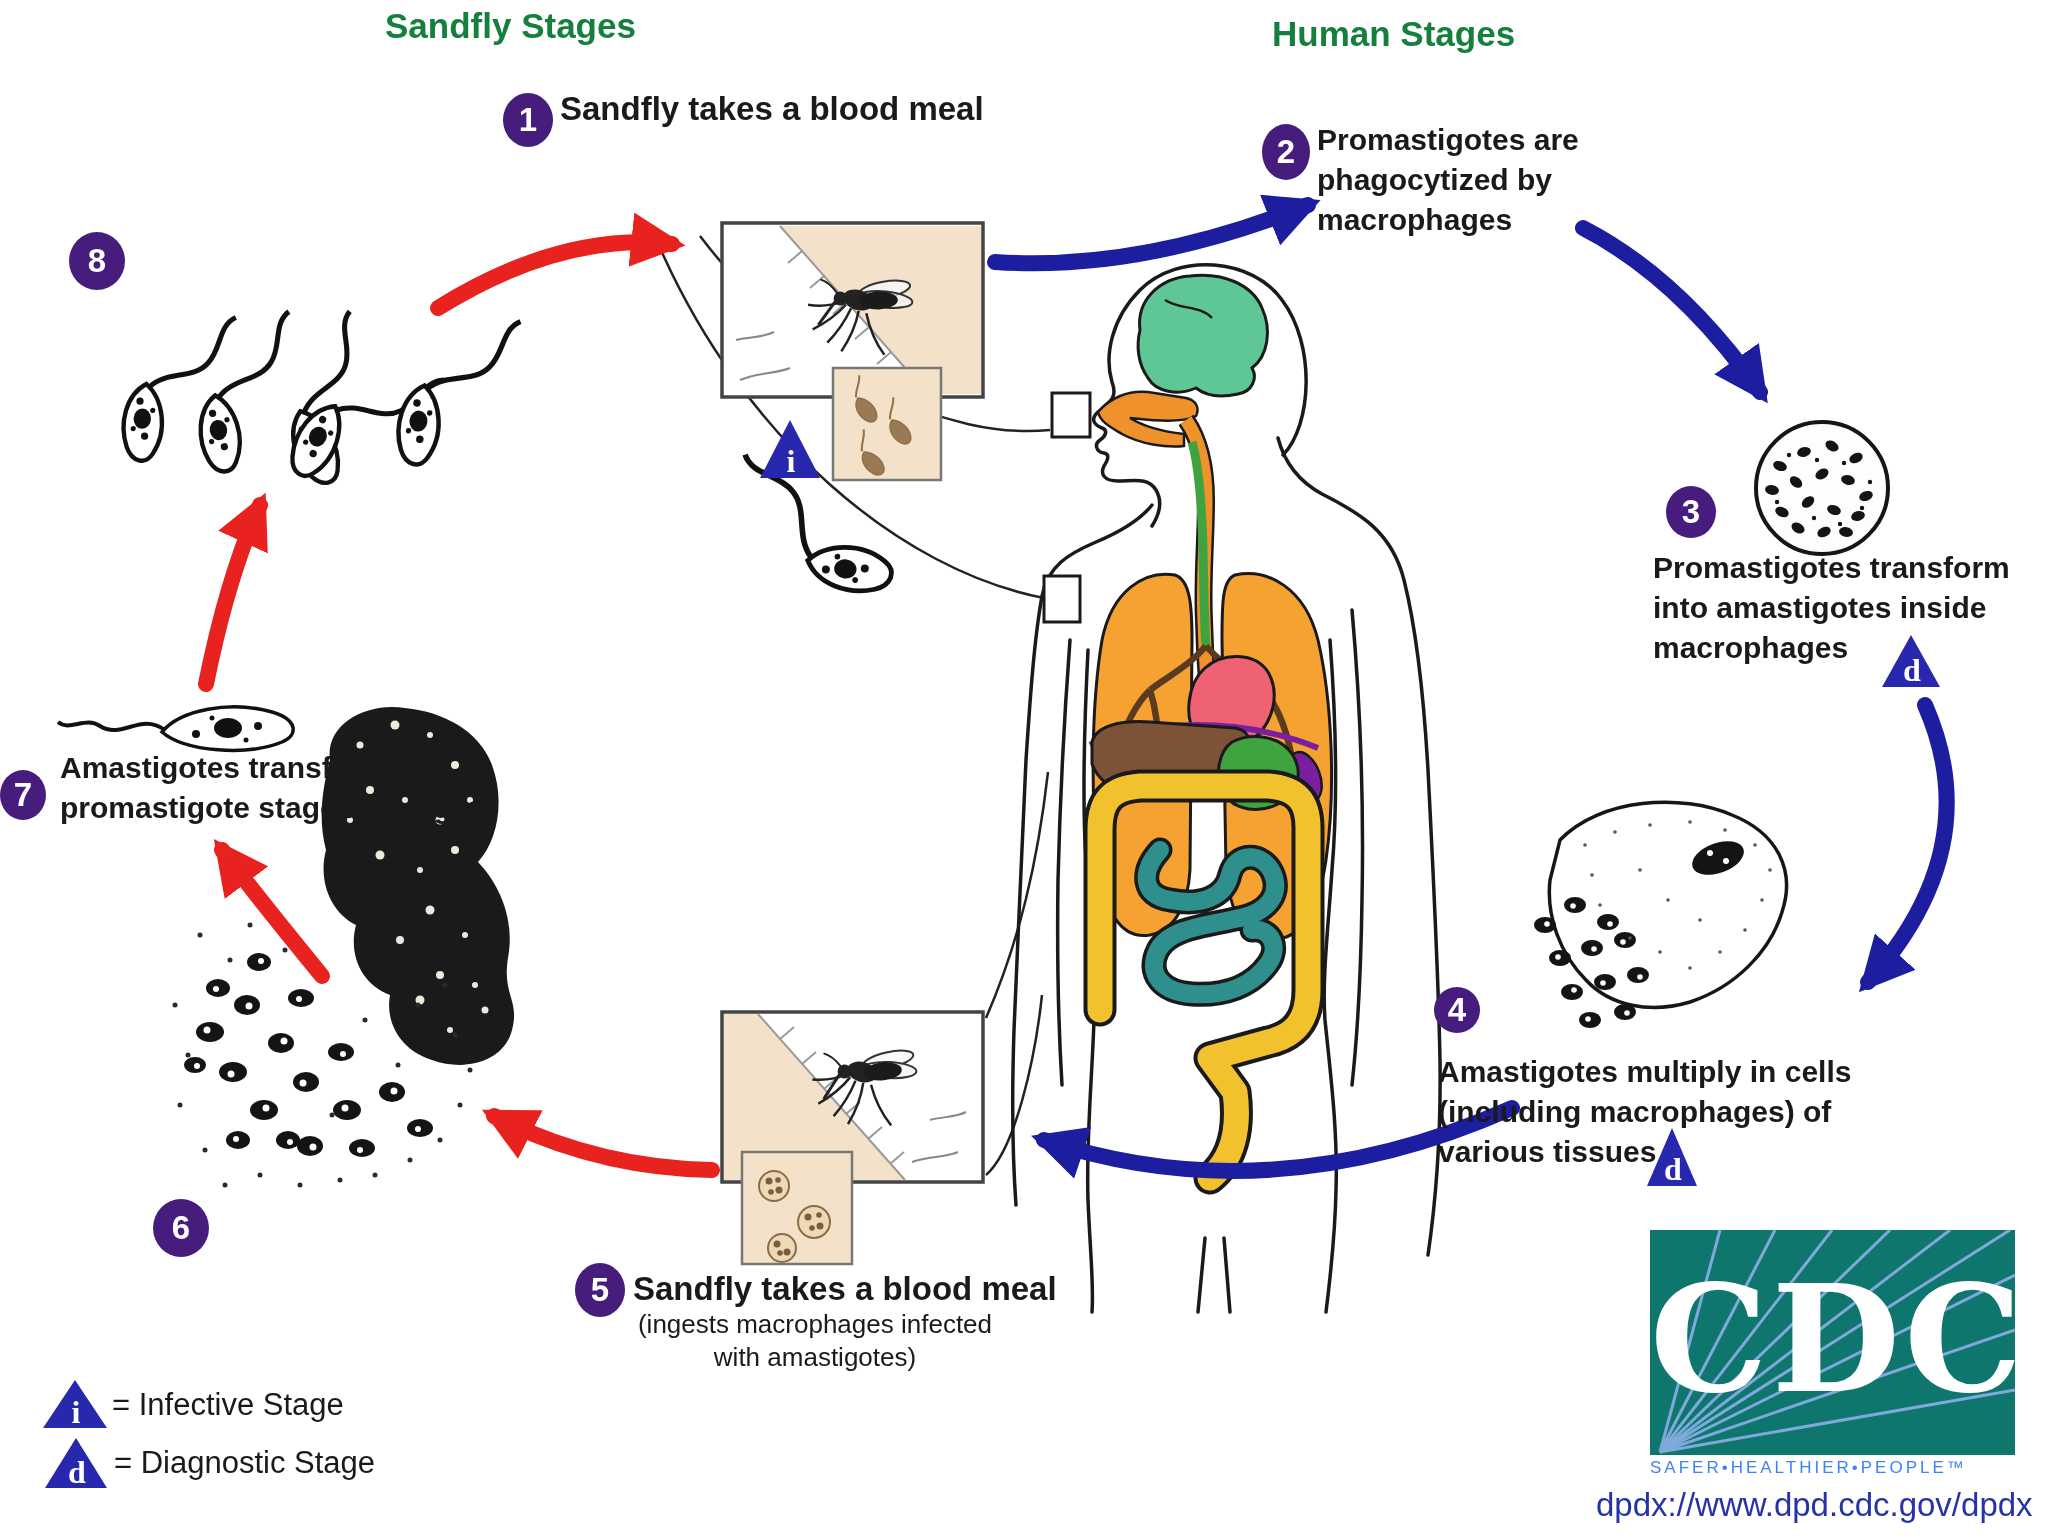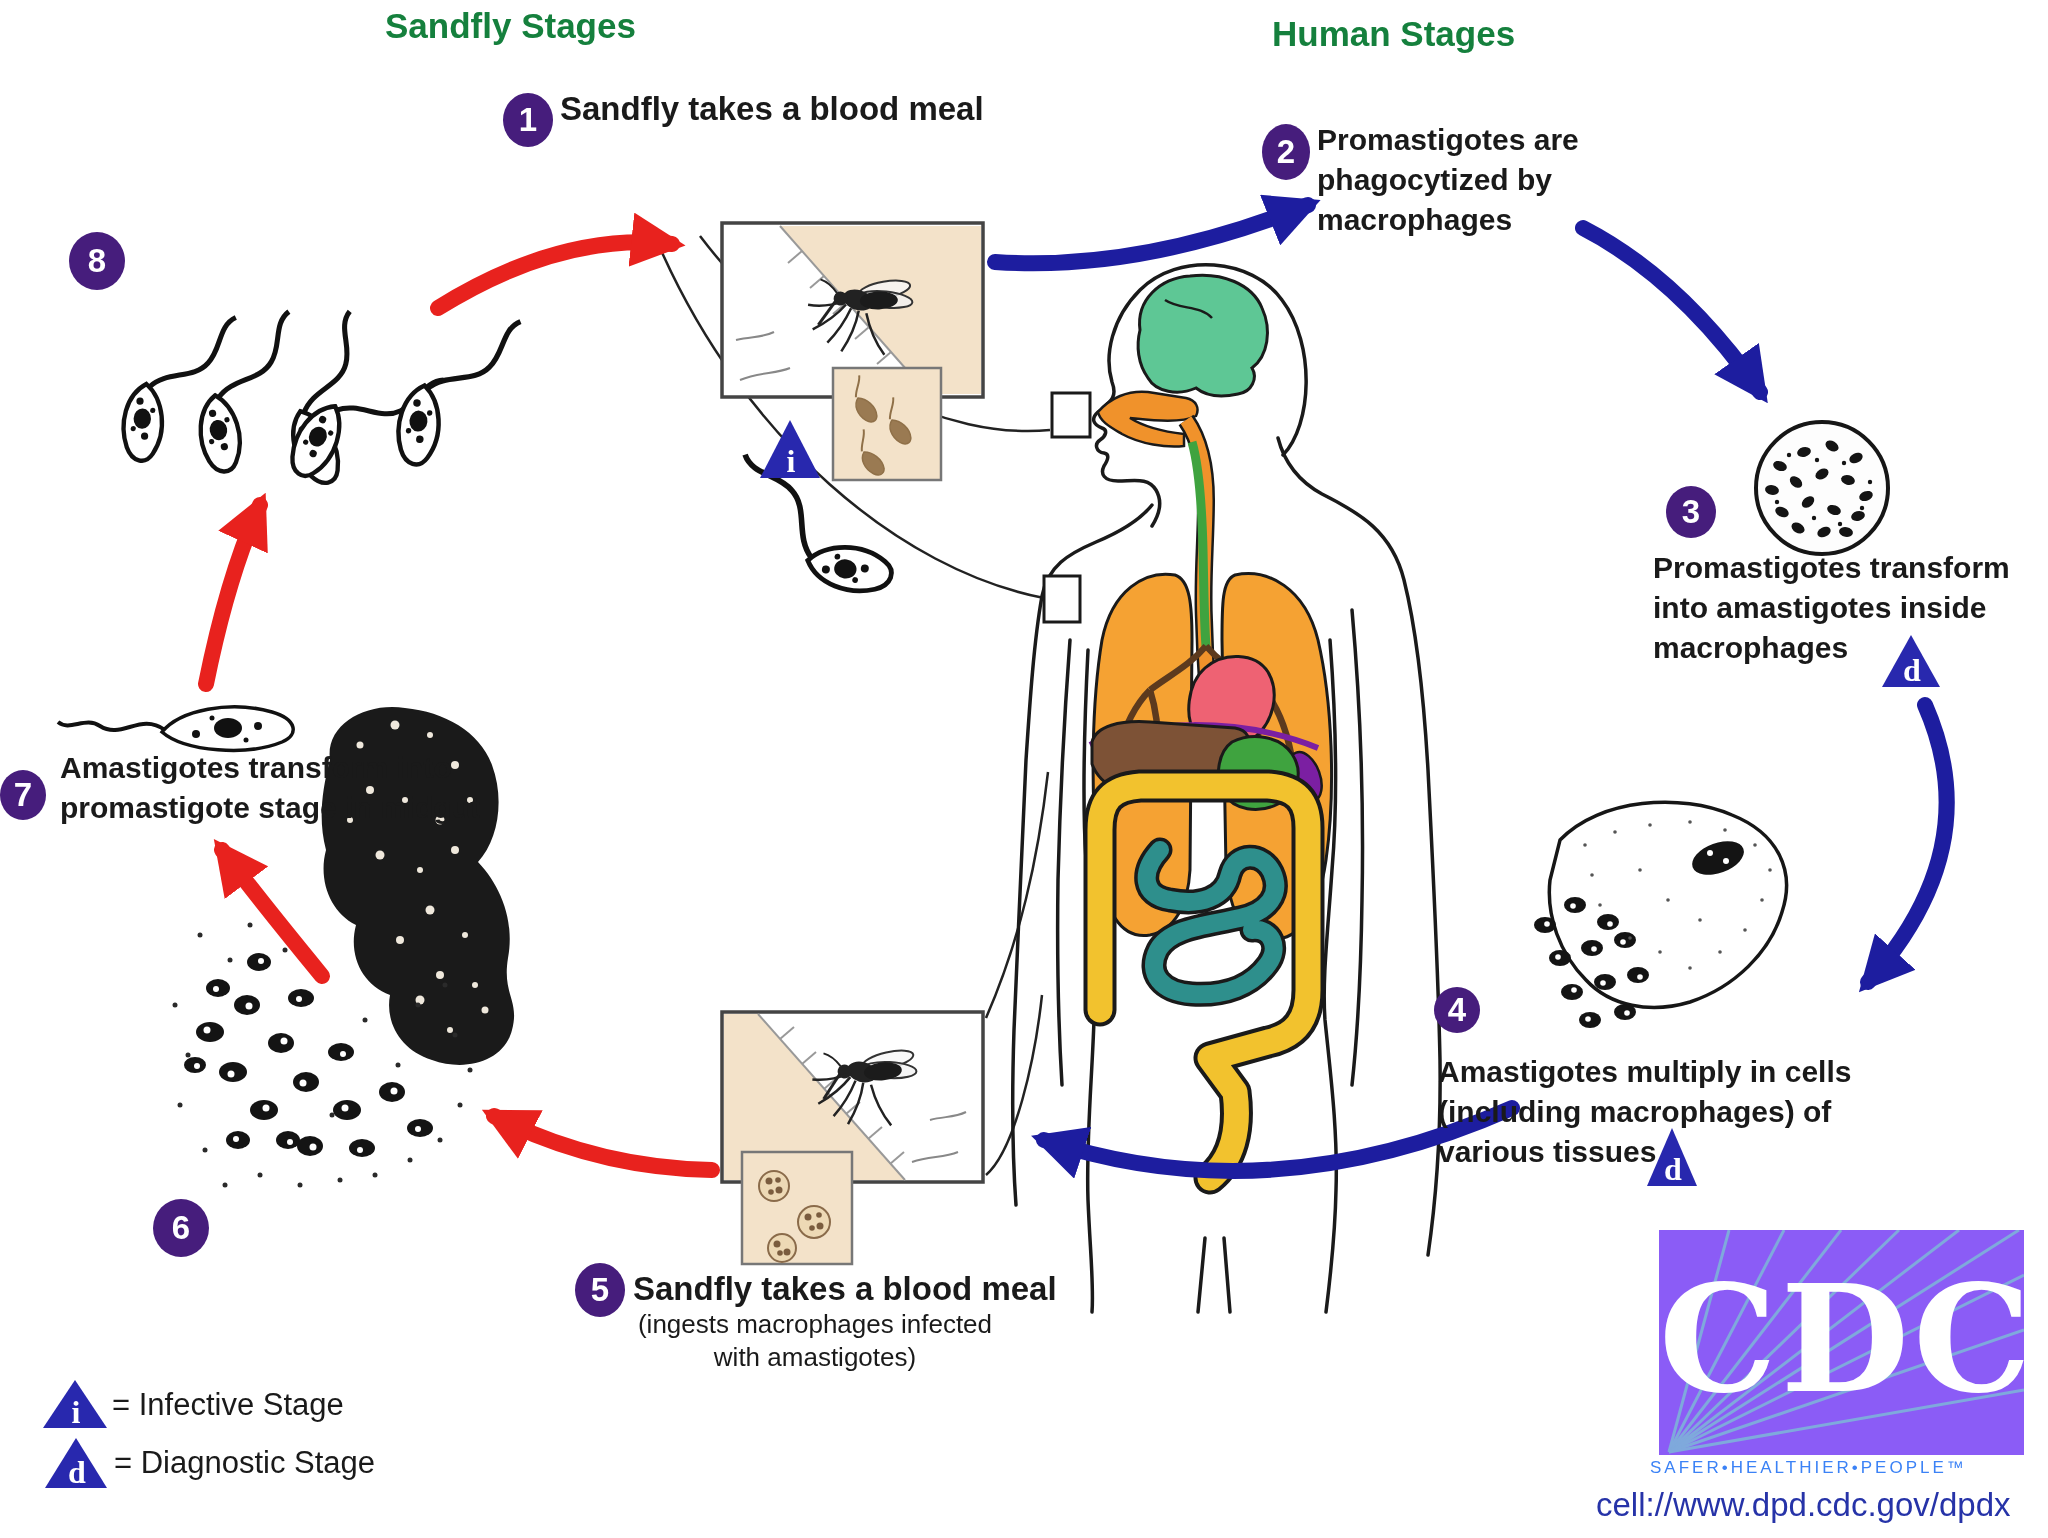--- a/index.html
+++ b/index.html
@@ -6,21 +6,21 @@
   .canvas{position:relative;width:2048px;height:1538px;background:#ffffff;
           font-family:"Liberation Sans",sans-serif;overflow:hidden;color:#1a1a1a;}
   .abs{position:absolute;}
   .sec-title{font-size:35px;font-weight:bold;color:#15803d;white-space:nowrap;}
   .step-circle{border-radius:50%;background:#461D7C;color:#fff;font-weight:bold;font-size:33px;
                display:flex;align-items:center;justify-content:center;}
   .step-label{font-size:30px;font-weight:bold;white-space:pre-line;line-height:40px;}
   .step-title{font-size:33px;font-weight:bold;white-space:nowrap;}
   .step-sub{font-size:26px;white-space:pre-line;line-height:33px;text-align:center;}
   .legend-label{font-size:31px;}
-  .cdc-box{background:#8b5cf6;overflow:hidden;margin-left:9px;}
+  .cdc-box{background:#0f766e;overflow:hidden;}
   .cdc-text{position:absolute;left:0;top:0;width:100%;height:100%;
             font-family:"DejaVu Serif",serif;font-weight:bold;color:#fff;font-size:148px;
             line-height:218px;text-align:center;letter-spacing:4px;}
   .cdc-tag{color:#3b82f6;font-weight:normal;font-size:17px;letter-spacing:3px;text-align:left;white-space:nowrap;}
   .cdc-url{color:#2633A8;font-size:33px;white-space:nowrap;}
 </style>
 </head>
 <body>
 
 <div class="canvas">
@@ -502,15 +502,15 @@
         <line x1="10" y1="222" x2="300" y2="0"></line>
           <line x1="10" y1="222" x2="360" y2="0"></line>
         <line x1="10" y1="222" x2="365" y2="45"></line>
           <line x1="10" y1="222" x2="365" y2="100"></line>
         <line x1="10" y1="222" x2="365" y2="160"></line>
       </g>
     </svg>
     <div class="cdc-text">CDC</div>
   </div>
   <div class="abs cdc-tag" style="left:1650px;top:1458px;width:365px">SAFER•HEALTHIER•PEOPLE™</div>
-  <div class="abs cdc-url" style="left:1596px;top:1486px">cell://www.dpd.cdc.gov/dpdx</div>
+  <div class="abs cdc-url" style="left:1596px;top:1486px">dpdx://www.dpd.cdc.gov/dpdx</div>
 
 </div>
 
 </body></html>

